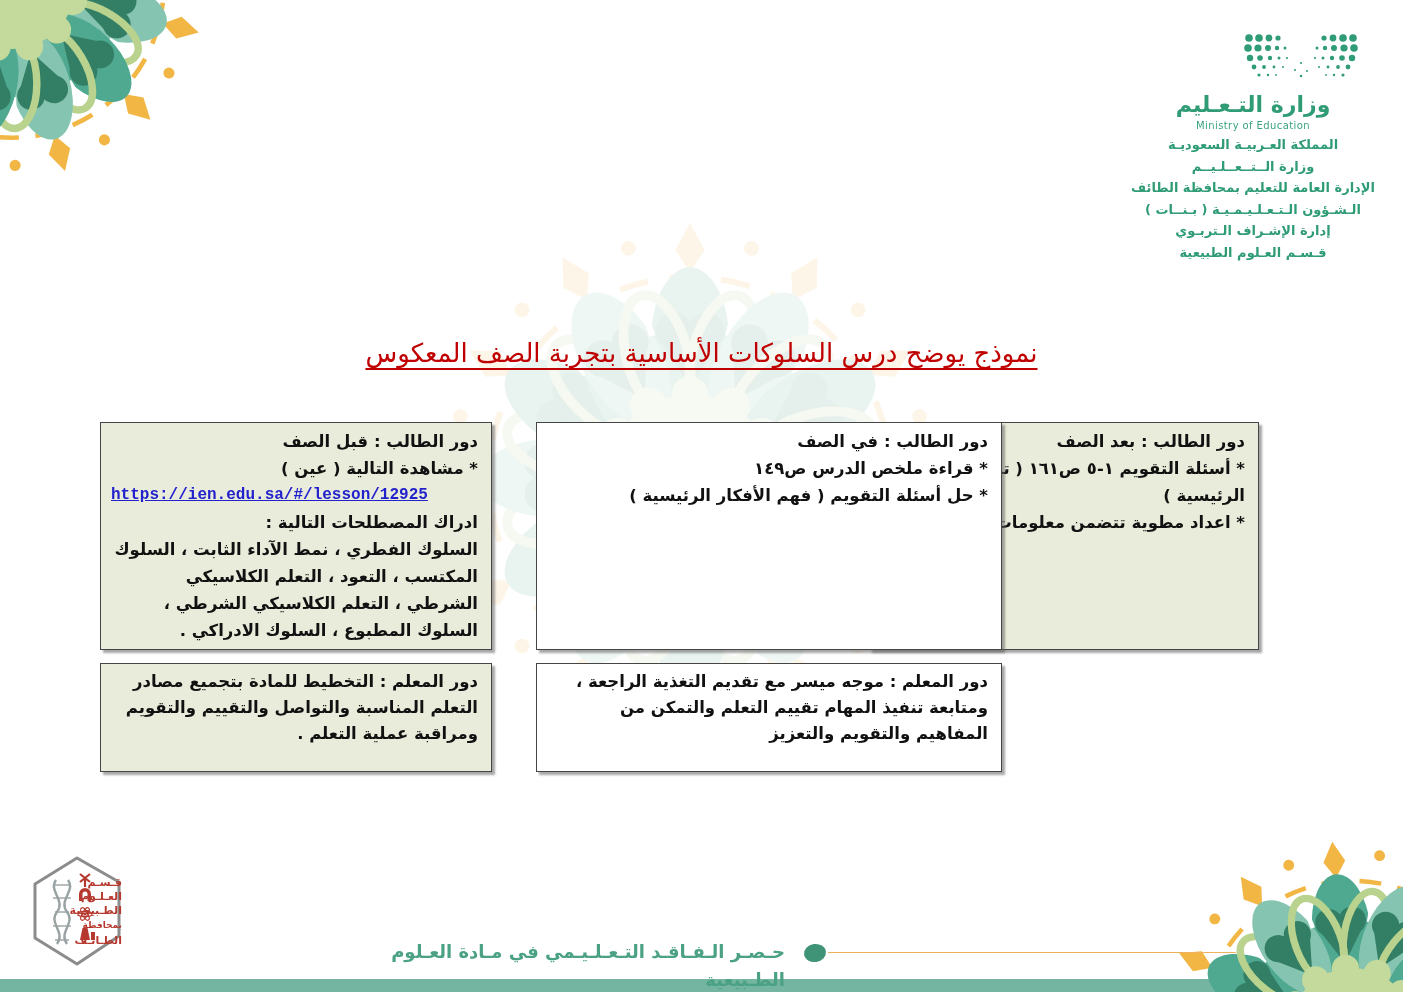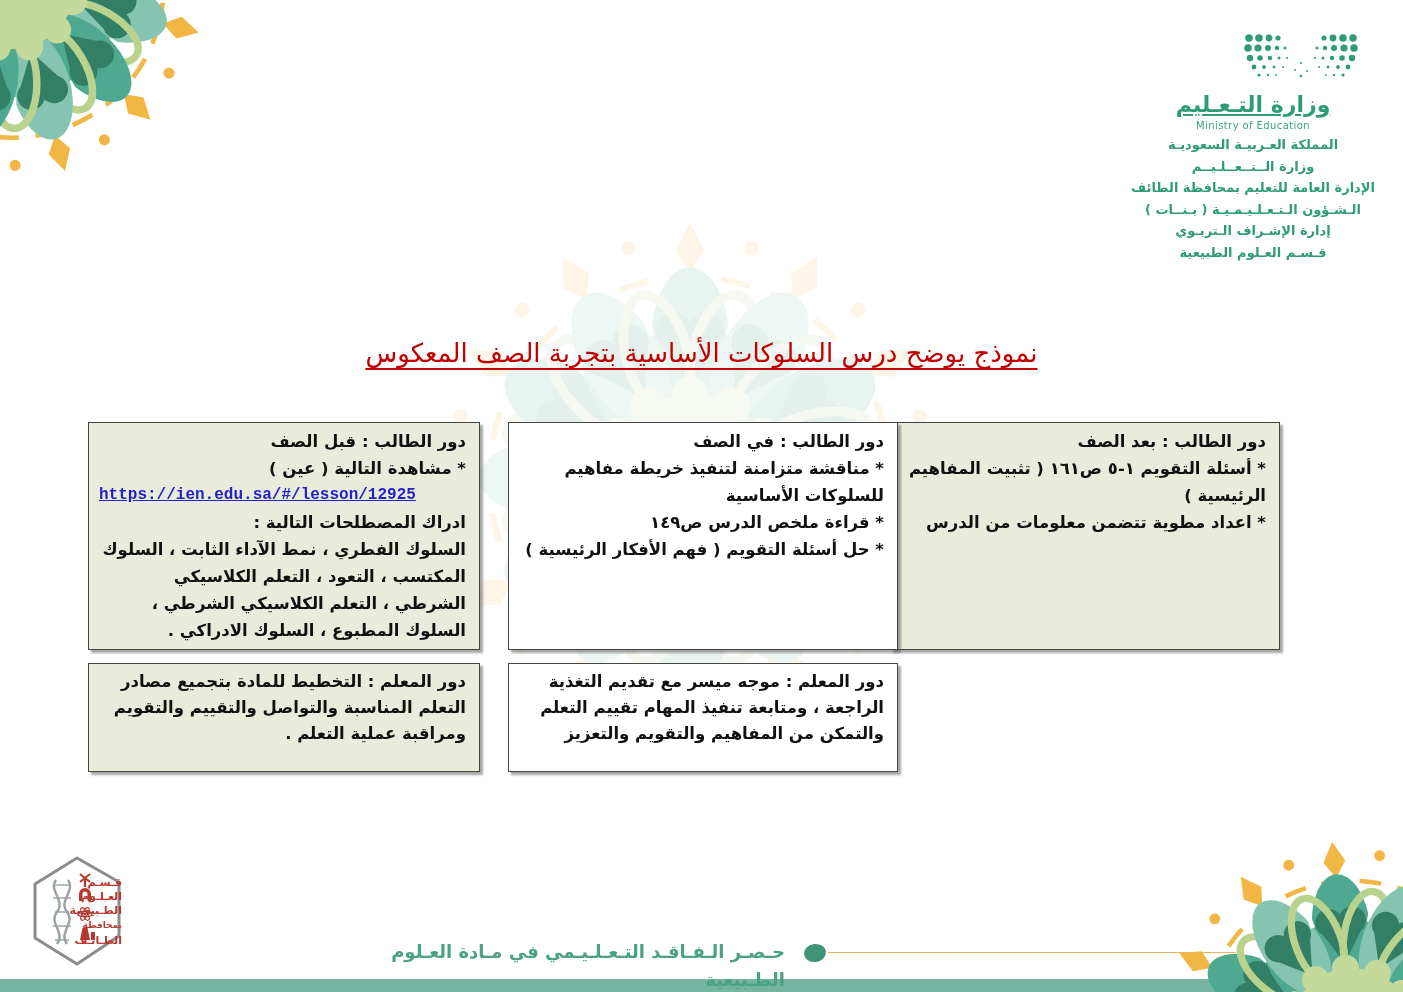--- a/index.html
+++ b/index.html
@@ -12,21 +12,21 @@
   }
   
   .decor-svg{position:absolute;left:0;top:0;width:1403px;height:992px;z-index:1;pointer-events:none;}
   .bottom-bar{position:absolute;left:0;bottom:0;width:100%;height:13px;background:#74b5a1;z-index:0;}
   
   .moe-emblem{position:absolute;left:1243px;top:30px;width:116px;height:62px;z-index:2;}
   .moe-text{
     position:absolute;left:1128px;top:92px;width:250px;z-index:2;
     text-align:center;color:#2f9c75;
   }
-  .moe-logo-title{font-size:22px;font-weight:bold;line-height:26px;text-decoration:underline;}
+  .moe-logo-title{font-size:22px;font-weight:bold;line-height:26px;}
   .moe-logo-sub{font-size:10px;letter-spacing:.4px;line-height:16px;color:#3aa47d;}
   .moe-line{font-size:13px;font-weight:bold;line-height:21.5px;}
   
   .main-title{
     position:absolute;left:0;top:338px;width:1403px;z-index:2;
     text-align:center;
     font-size:26px;font-weight:normal;color:#c00000;
     text-decoration:underline;
     text-underline-offset:6px;
   }
@@ -39,23 +39,23 @@
     box-sizing:border-box;
     padding:5px 13px 4px 10px;
     font-weight:bold;color:#111;
     font-size:16.5px;line-height:27px;
     text-align:right;
     overflow:hidden;
   }
   .card--white{background:#ffffff;}
   .row1{top:422px;height:228px;}
   .row2{top:663px;height:109px;line-height:26px;}
-  .col-right{left:890px;width:390px;}
-  .col-mid{left:508px;width:390px;}
-  .col-left{left:88px;width:392px;}
+  .col-right{left:869px;width:390px;}
+  .col-mid{left:536px;width:466px;}
+  .col-left{left:100px;width:392px;}
   .card-title{padding-left:28px;}
   .card-link{
     display:block;text-align:left;direction:ltr;
     color:#2222cc;font-weight:bold;text-decoration:underline;
     font-size:16px;
     font-family:Liberation Mono, monospace;
   }
   
   .dept-logo{position:absolute;left:22px;top:852px;width:110px;height:122px;z-index:2;}
   .dept-logo text{font-family:"DejaVu Sans",sans-serif;font-weight:bold;fill:#b6392f;}
@@ -264,21 +264,20 @@
   <div class="main-title" dir="rtl">نموذج يوضح درس السلوكات الأساسية بتجربة الصف المعكوس</div>
 
   <div class="card row1 col-right" dir="rtl">
     <div class="card-title">دور الطالب : بعد الصف</div>
     <div class="card-line">* أسئلة التقويم ١-٥ ص١٦١   ( تثبيت المفاهيم الرئيسية )</div>
     <div class="card-line">* اعداد مطوية تتضمن معلومات من الدرس</div>
   </div>
 
   <div class="card card--white row1 col-mid" dir="rtl">
     <div class="card-title">دور الطالب : في الصف</div>
-    <div class="card-line">* مناقشة متزامنة لتنفيذ خريطة مفاهيم للسلوكات الأساسية</div>
     <div class="card-line">* قراءة ملخص الدرس ص١٤٩</div>
     <div class="card-line">* حل أسئلة التقويم ( فهم الأفكار الرئيسية )</div>
   </div>
 
   <div class="card row1 col-left" dir="rtl">
     <div class="card-title">دور الطالب : قبل الصف</div>
     <div class="card-line">* مشاهدة التالية ( عين )</div>
     <a class="card-link" href="#">https://ien.edu.sa/#/lesson/12925</a>
     <div class="card-line">ادراك المصطلحات التالية :</div>
     <div class="card-line">السلوك الفطري ، نمط الآداء الثابت ، السلوك المكتسب ، التعود ، التعلم الكلاسيكي الشرطي ، التعلم الكلاسيكي الشرطي ، السلوك المطبوع ، السلوك الادراكي .</div>

